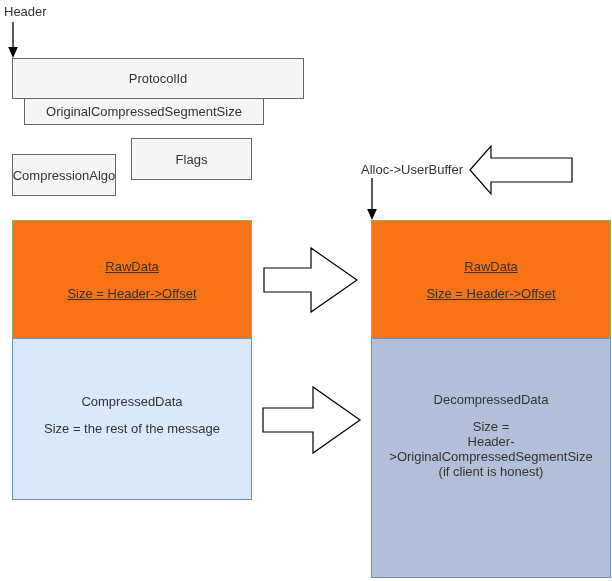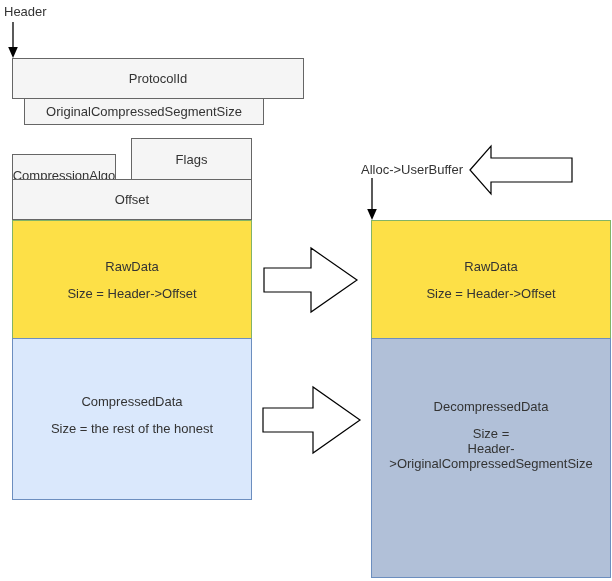--- a/index.html
+++ b/index.html
@@ -31,22 +31,23 @@
     text-align: center;
     font-size: 13px;
     line-height: 15px;
     color: #333333;
   }
   .hdr-cell {
     background: #f5f5f5;
     border: 1px solid #666666;
   }
   .green-cell {
-    background: #fde047;
+    background: #f97316;
     border: 1px solid #82b366;
+    text-decoration: underline;
   }
   .blue-cell {
     background: #dae8fc;
     border: 1px solid #6c8ebf;
   }
   .gray-cell {
     background: #b1c0d8;
     border: 1px solid #6c8ebf;
   }
   .cell-title {
@@ -93,43 +94,41 @@
   </div>
 
   <div class="box hdr-cell" style="left:12px; top:138px; width:104px; height:42px;margin-top:16px;">
     <span class="cell-title">CompressionAlgo</span>
   </div>
 
   <div class="box hdr-cell" style="left:131px; top:138px; width:121px; height:42px;">
     <span class="cell-title">Flags</span>
   </div>
 
-  <div class="box hdr-cell" style="left:12px; top:179px; width:240px; height:41px;">
-    <span class="cell-title">Offset</span>
-  </div>
 
   <div class="box green-cell" style="left:12px; top:220px; width:240px; height:119px;">
     <span class="cell-title">RawData</span>
     <span class="cell-sub">Size = Header-&gt;Offset</span>
   </div>
 
   <div class="box blue-cell" style="left:12px; top:338px; width:240px; height:162px;">
     <span class="cell-title" style="margin-top:-8px;">CompressedData</span>
-    <span class="cell-sub">Size = the rest of the honest</span>
+    <span class="cell-sub">Size = the rest of the message</span>
   </div>
 
   <div class="box green-cell" style="left:371px; top:220px; width:240px; height:119px;">
     <span class="cell-title">RawData</span>
     <span class="cell-sub">Size = Header-&gt;Offset</span>
   </div>
 
   <div class="box gray-cell" style="left:371px; top:338px; width:240px; height:240px;">
     <span class="cell-title" style="margin-top:-46px;">DecompressedData</span>
     <span class="cell-sub">Size =</span>
     <span>Header-&gt;OriginalCompressedSegmentSize</span>
+    <span>(if client is honest)</span>
   </div>
 
   <div class="plain-label" style="left:4px; top:4px;">Header</div>
 
   <div class="plain-label" style="left:361px; top:162px;">Alloc-&gt;UserBuffer</div>
 
   <div class="arrow-label" style="left:491px; top:163px; width:66px;">1. Allocate</div>
 
   <div class="arrow-label" style="left:266px; top:413px; width:84px;">2. Decompress</div>
 

